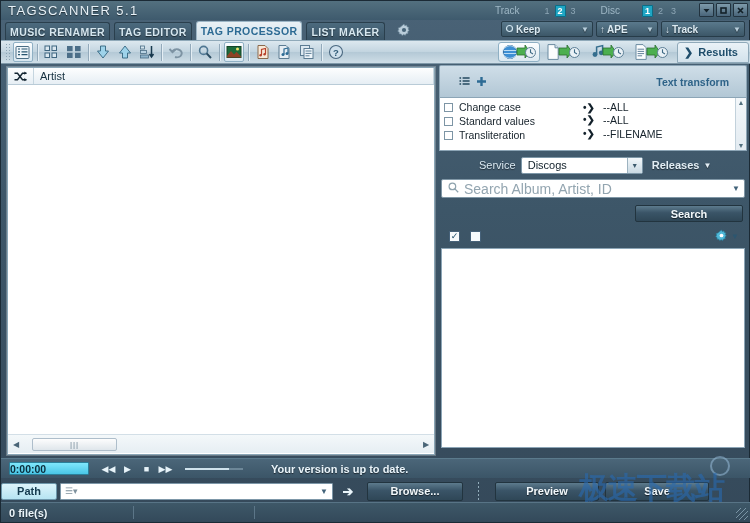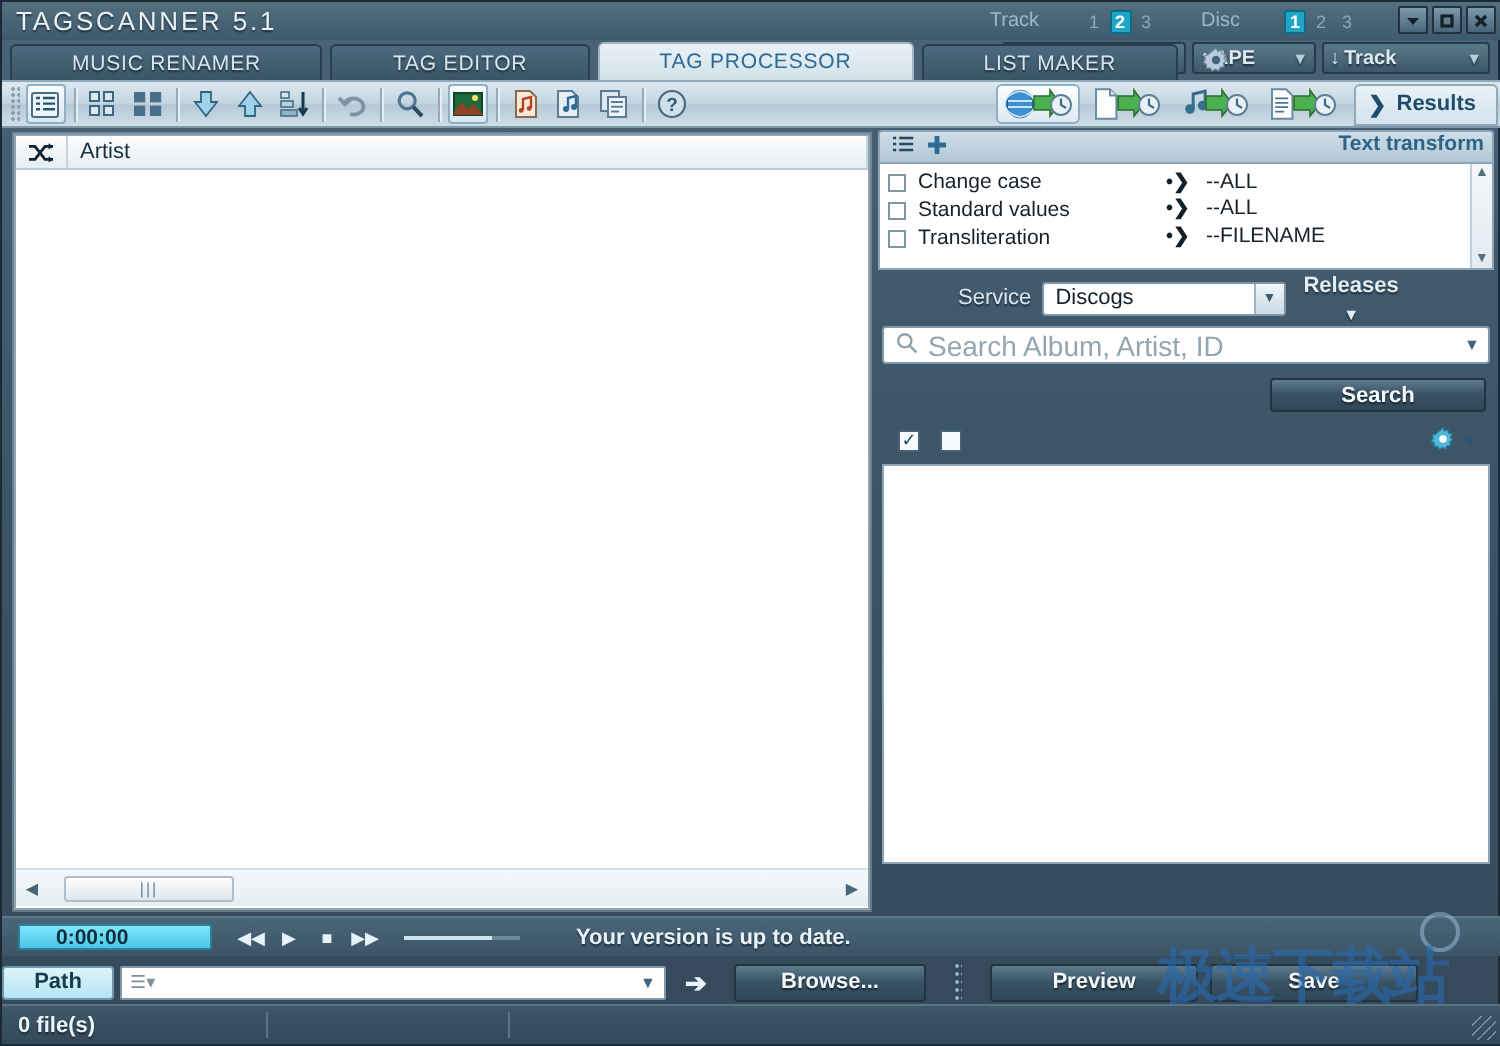--- a/index.html
+++ b/index.html
@@ -70,23 +70,23 @@
   .keepw{width:92px}
   .apew{width:62px}
   .autow{width:84px}
 
   
   .tabbar{
     position:absolute; left:0; top:19px; width:750px; height:20px;
     display:flex; align-items:flex-end; padding-left:4px;
   }
   .tab{
-    height:18px; padding:0 30px;
+    height:18px; padding:0 4px;
     display:flex;align-items:center;
-    font-size:10.5px; font-weight:normal; letter-spacing:.4px;
+    font-size:10.5px; font-weight:bold; letter-spacing:.4px;
     color:#d6e7f0; text-shadow:0 1px 1px rgba(0,0,0,.55);
     background:linear-gradient(180deg,#4c6a7e 0%,#3a5466 100%);
     border:1px solid #2a3f4d; border-bottom:none;
     border-radius:3px 3px 0 0; margin-right:4px;
     text-transform:uppercase;
     justify-content:center;
   }
   .tab.active{
     background:linear-gradient(180deg,#e9f1f6 0%,#d2e1ea 100%);
     color:#2d6b94; text-shadow:none;
@@ -167,24 +167,24 @@
     position:absolute;left:8px;top:2px;width:85px;height:13px;
     background:linear-gradient(180deg,#fdfdfd,#dfe6eb);
     border:1px solid #aebecb;border-radius:2px;
     display:flex;align-items:center;justify-content:center;
     color:#6b8293;font-size:8px;letter-spacing:1px;
   }
 
   
   .rightpanel{position:absolute;left:438px;top:64px;width:308px;height:390px;}
   .rp-head{
-    height:16px;display:flex;
+    height:32px;display:flex;align-items:center;
     background:linear-gradient(180deg,#cfdee8 0%,#b2c7d5 100%);
     border:1px solid #8ca5b6;border-bottom:none;border-radius:2px 2px 0 0;
-    padding:0 4px;
+    padding:0 17px;
   }
   .rp-head .ttl{
     margin-left:auto;font-weight:bold;font-size:10.5px;color:#2e6388;
   }
   .mini{width:14px;height:13px;display:flex;align-items:center;justify-content:center;margin-right:3px}
   .tt-list{
     height:54px;background:#fff;border:1px solid #8ca5b6;
     display:flex;flex-direction:column;position:relative;
   }
   .tt-row{
@@ -214,21 +214,21 @@
   }
   .combo .btn{
     margin-left:auto;width:15px;height:15px;
     background:linear-gradient(180deg,#f2f7fa,#c9d9e3);
     border-left:1px solid #9db3c0;
     display:flex;align-items:center;justify-content:center;color:#3c5a6d;font-size:7px;
   }
   .svc-combo{width:122px}
   .rel-btn{
     display:flex;align-items:center;gap:4px;color:#e2eef5;font-size:11px;font-weight:bold;
-    text-shadow:0 1px 1px rgba(0,0,0,.5);margin-left:4px;flex-direction:column;
+    text-shadow:0 1px 1px rgba(0,0,0,.5);margin-left:4px;
   }
   .search-wrap{
     margin-top:5px;height:19px;background:#fff;border:1px solid #8097a6;border-radius:2px;
     display:flex;align-items:center;padding-left:6px;
   }
   .search-wrap .ph{color:#93a5b0;font-size:14px;margin-left:5px}
   .search-wrap .dd{margin-left:auto;width:16px;text-align:center;color:#42637a;font-size:8px}
   .srch-btn{
     margin:7px 2px 0 auto;width:108px;height:17px;
     background:linear-gradient(180deg,#5d7b8d 0%,#3a5467 45%,#2f4757 100%);
@@ -246,24 +246,24 @@
     margin-top:3px;height:200px;background:#fff;border:1px solid #8ca5b6;
   }
 
   
   .playerbar{
     position:absolute;left:0;top:457px;width:750px;height:20px;
     background:linear-gradient(180deg,#4b6679 0%,#3b5567 100%);
     border-top:1px solid #5b7a8c;display:flex;align-items:center;
   }
   .time{
-    margin-left:8px;width:97px;height:13px;
+    margin-left:8px;width:80px;height:13px;
     background:linear-gradient(180deg,#7fe6fb 0%,#49c6e6 100%);
     border:1px solid #2b7f99;border-radius:1px;
-    display:flex;align-items:center;padding-left:18px;
+    display:flex;align-items:center;padding-left:0;
     color:#0a2d3c;font-size:10.5px;font-weight:bold;
   }
   .transport{display:flex;align-items:center;gap:8px;margin-left:14px;color:#e7f3f9}
   .tbtn2{width:11px;height:12px;display:flex;align-items:center;justify-content:center;font-size:9px}
   .vol{margin-left:14px;width:58px;height:4px;display:flex;align-items:center}
   .vol .fill{height:2px;background:#cfe2ec;width:44px}
   .vol .rest{height:2px;background:#6d8798;flex:1}
   .verstat{margin-left:28px;color:#e9f4fa;font-size:11px;font-weight:bold;text-shadow:0 1px 1px rgba(0,0,0,.55)}
 
   

